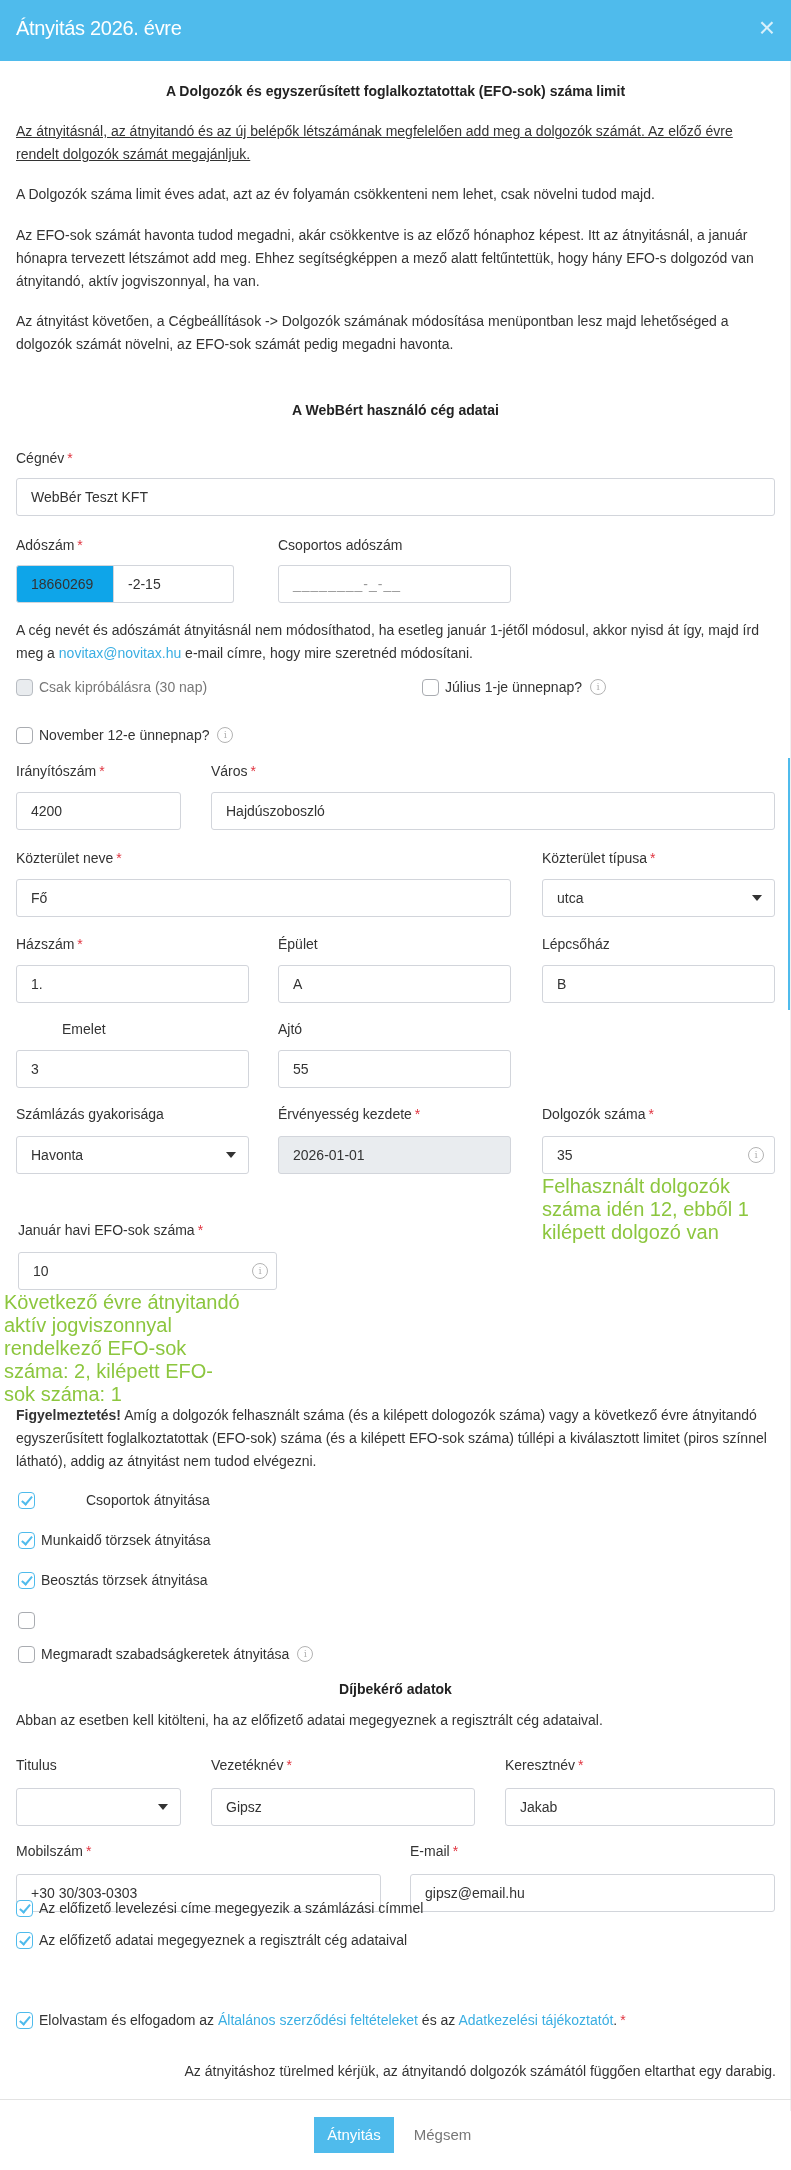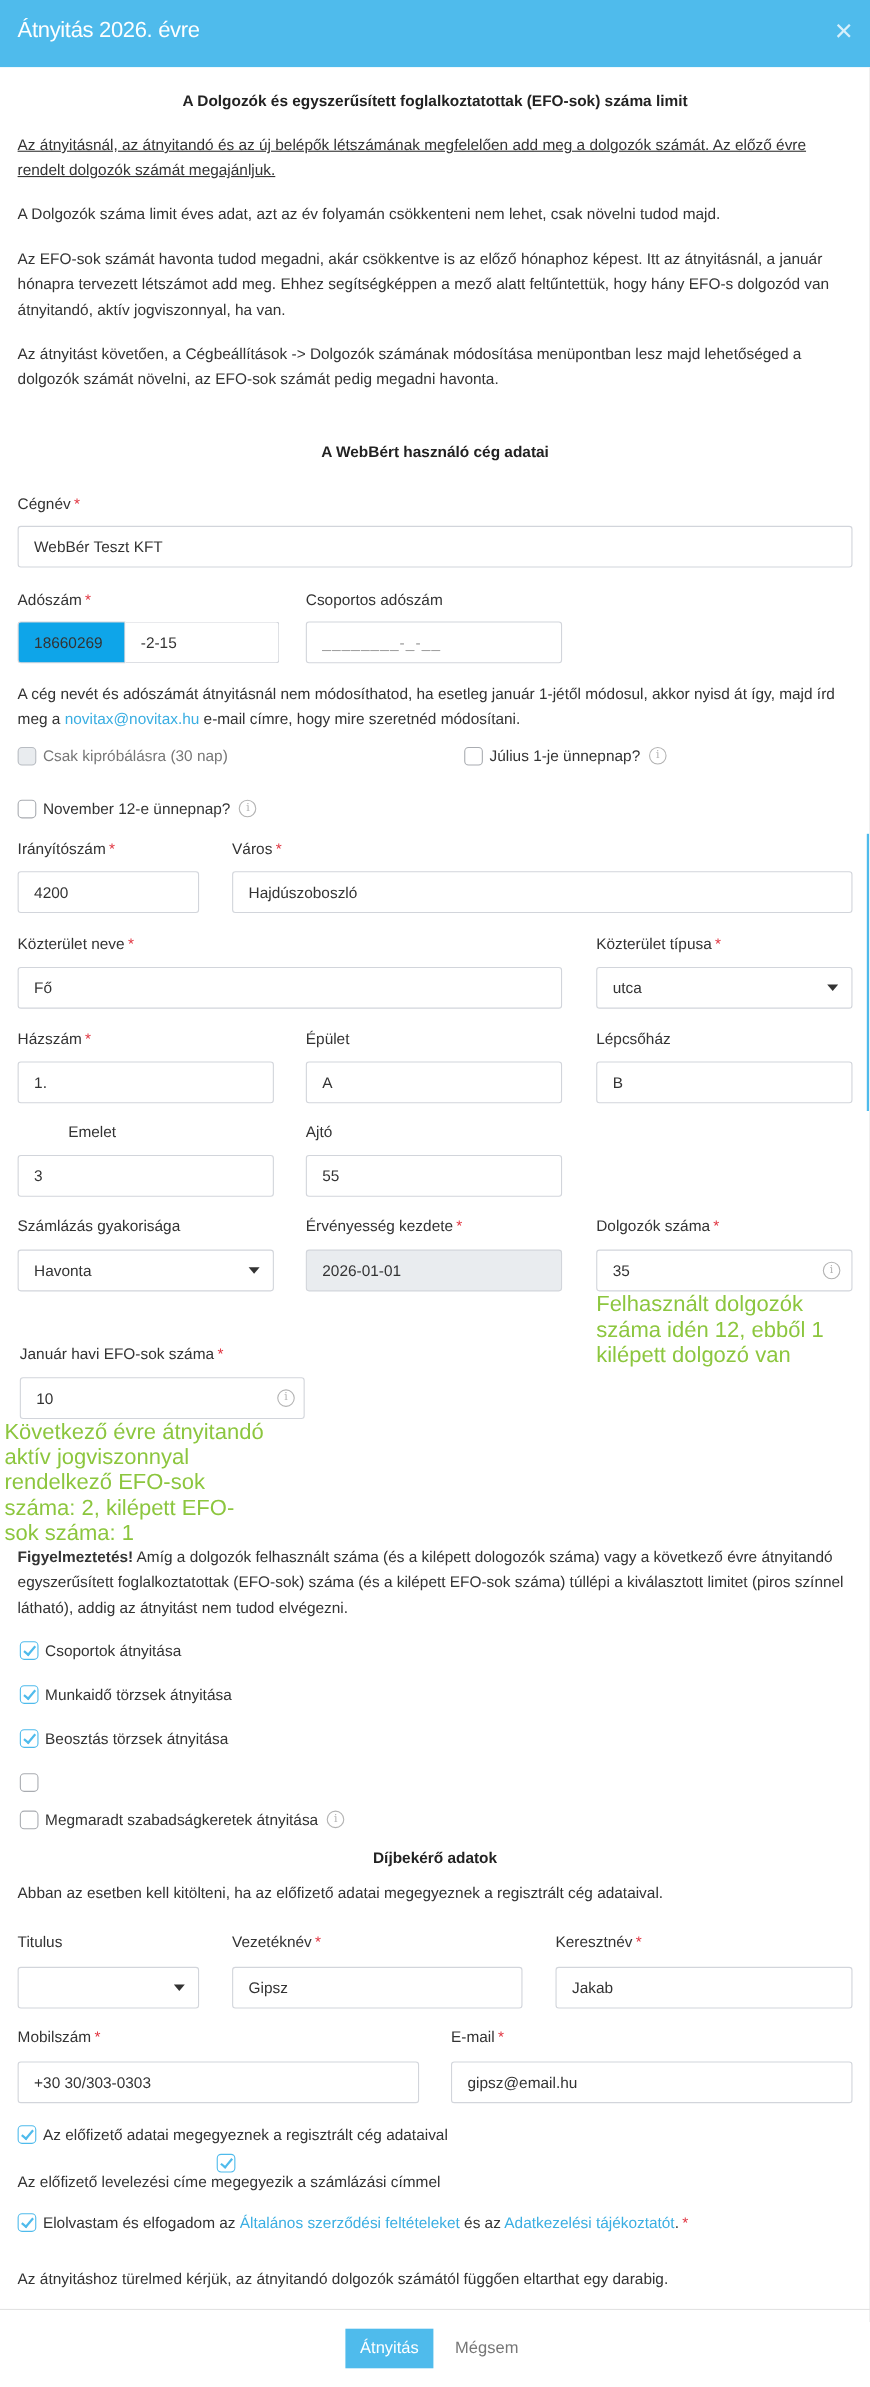--- a/index.html
+++ b/index.html
@@ -61,21 +61,21 @@
 <div class="para" style="top:224px;">Az EFO-sok számát havonta tudod megadni, akár csökkentve is az előző hónaphoz képest. Itt az átnyitásnál, a január hónapra tervezett létszámot add meg. Ehhez segítségképpen a mező alatt feltűntettük, hogy hány EFO-s dolgozód van átnyitandó, aktív jogviszonnyal, ha van.</div>
 <div class="para" style="top:310px;">Az átnyitást követően, a Cégbeállítások -&gt; Dolgozók számának módosítása menüpontban lesz majd lehetőséged a dolgozók számát növelni, az EFO-sok számát pedig megadni havonta.</div>
 
 <div class="section-title" style="top:402px;">A WebBért használó cég adatai</div>
 
 <div class="label" style="left:16px; top:450px;"><span>Cégnév</span><span class="req">*</span></div>
 <div class="input" style="left:16px; top:478px; width:759px;">WebBér  Teszt KFT</div>
 
 <div class="label" style="left:16px; top:537px;"><span>Adószám</span><span class="req">*</span></div>
 <div class="prefix" style="left:16px; top:565px;">18660269</div>
-<div class="suffix" style="left:114px; top:565px; width:140px;">-2-15</div>
+<div class="suffix" style="left:114px; top:565px; width:120px;">-2-15</div>
 
 <div class="label" style="left:278px; top:537px;">Csoportos adószám</div>
 <div class="input" style="left:278px; top:565px; width:233px;"><span class="masked">________-_-__</span></div>
 
 <div class="para" style="top:619px;"><span>A cég nevét és adószámát átnyitásnál nem módosíthatod, ha esetleg január 1-jétől módosul, akkor nyisd át így, majd írd meg a </span><span class="link">novitax@novitax.hu</span><span> e-mail címre, hogy mire szeretnéd módosítani.</span></div>
 
 <div class="cb-row" style="left:16px; top:676px;">
   <span class="cb disabled"></span>
   <span class="cb-label muted">Csak kipróbálásra (30 nap)</span>
 </div>
@@ -126,21 +126,21 @@
 <div class="label" style="left:542px; top:1106px;"><span>Dolgozók száma</span><span class="req">*</span></div>
 <div class="input" style="left:542px; top:1136px; width:233px;"><span>35</span><span class="info-icon" style="right:10px; top:10px;">i</span></div>
 <div class="hint-green" style="left:542px; top:1175px; width:240px;">Felhasznált dolgozók száma idén 12, ebből 1 kilépett dolgozó van</div>
 
 <div class="label" style="left:18px; top:1222px;"><span>Január havi EFO-sok száma</span><span class="req">*</span></div>
 <div class="input" style="left:18px; top:1252px; width:259px;"><span>10</span><span class="info-icon" style="right:8px; top:10px;">i</span></div>
 <div class="hint-green" style="left:4px; top:1291px; width:240px;">Következő évre átnyitandó aktív jogviszonnyal rendelkező EFO-sok száma: 2, kilépett EFO-sok száma: 1</div>
 
 <div class="para" style="top:1404px;"><b>Figyelmeztetés!</b><span> Amíg a dolgozók felhasznált száma (és a kilépett dologozók száma) vagy a következő évre átnyitandó egyszerűsített foglalkoztatottak (EFO-sok) száma (és a kilépett EFO-sok száma) túllépi a kiválasztott limitet (piros színnel látható), addig az átnyitást nem tudod elvégezni.</span></div>
 
-<div class="cb-row" style="left:18px; top:1489px;">
+<div class="cb-row" style="left:18px; top:1489px;gap:45px;">
   <span class="cb checked"></span>
   <span class="cb-label">Csoportok átnyitása</span>
 </div>
 <div class="cb-row" style="left:18px; top:1529px;">
   <span class="cb checked"></span>
   <span class="cb-label">Munkaidő törzsek átnyitása</span>
 </div>
 <div class="cb-row" style="left:18px; top:1569px;">
   <span class="cb checked"></span>
   <span class="cb-label">Beosztás törzsek átnyitása</span>
@@ -169,25 +169,25 @@
 <div class="label" style="left:16px; top:1843px;"><span>Mobilszám</span><span class="req">*</span></div>
 <div class="input" style="left:16px; top:1874px; width:365px;">+30 30/303-0303</div>
 
 <div class="label" style="left:410px; top:1843px;"><span>E-mail</span><span class="req">*</span></div>
 <div class="input" style="left:410px; top:1874px; width:365px;">gipsz@email.hu</div>
 
 <div class="cb-row" style="left:16px; top:1929px;">
   <span class="cb checked"></span>
   <span class="cb-label">Az előfizető adatai megegyeznek a regisztrált cég adataival</span>
 </div>
-<div class="cb-row" style="left:16px; top:1958px;flex-direction:column;">
+<div class="cb-row" style="left:16px; top:1897px;">
   <span class="cb checked"></span>
   <span class="cb-label">Az előfizető levelezési címe megegyezik a számlázási címmel</span>
 </div>
 <div class="cb-row" style="left:16px; top:2009px;">
   <span class="cb checked"></span>
   <span class="cb-label"><span>Elolvastam és elfogadom az </span><span class="link">Általános szerződési feltételeket</span><span> és az </span><span class="link">Adatkezelési tájékoztatót</span><span>.</span><span class="req">*</span></span>
 </div>
 
-<div class="para" style="top:2060px;">Az átnyitáshoz türelmed kérjük, az átnyitandó dolgozók számától függően eltarthat egy darabig.</div>
+<div class="para" style="top:2060px;text-align:right;">Az átnyitáshoz türelmed kérjük, az átnyitandó dolgozók számától függően eltarthat egy darabig.</div>
 <div class="divider" style="top:2099px;"></div>
 <div class="btn-primary">Átnyitás</div>
 <div class="btn-link">Mégsem</div>
 
 </body></html>

